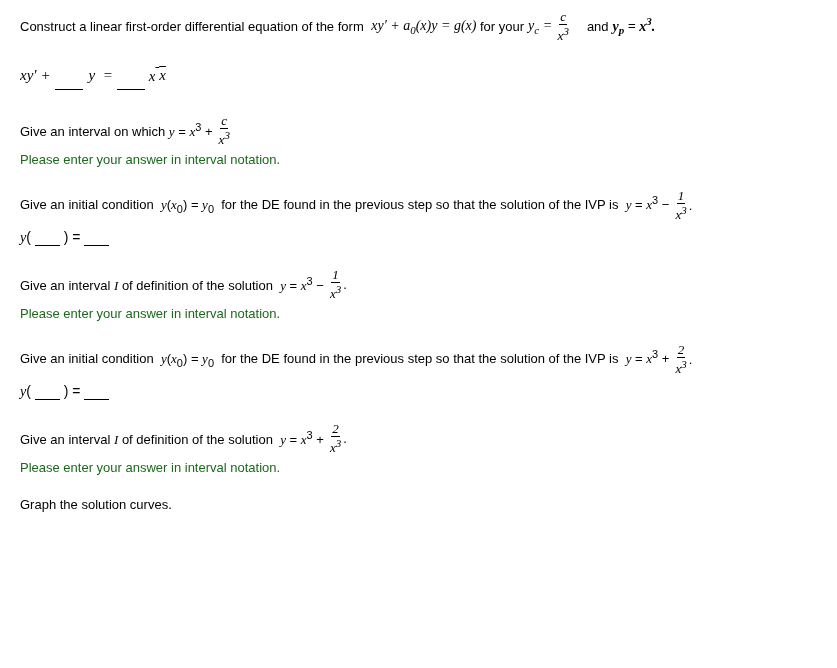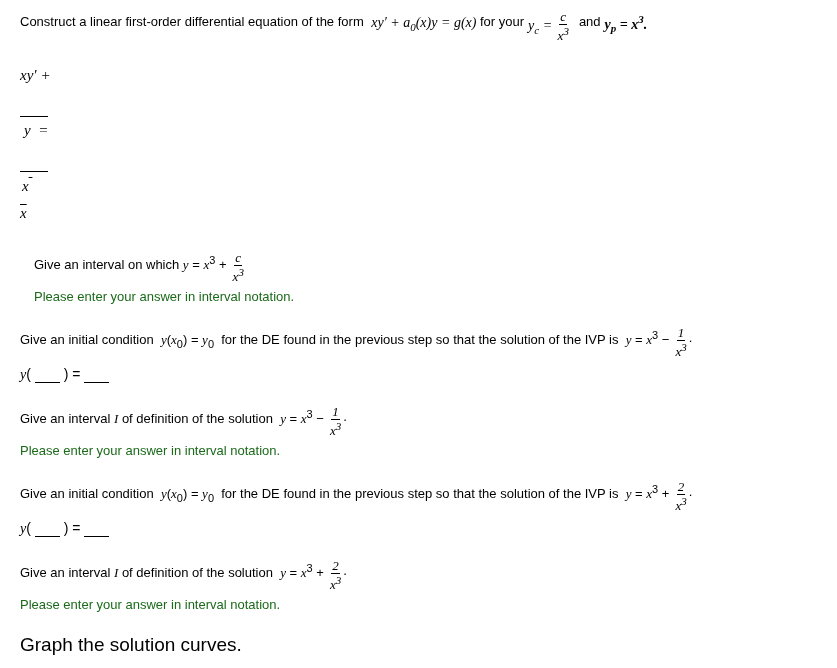--- a/index.html
+++ b/index.html
@@ -43,70 +43,70 @@
       font-size: 13px;
       margin-top: 4px;
     }
     .answer-line {
       font-family: Arial, sans-serif;
       font-size: 14px;
       margin-top: 6px;
     }
     .header-line {
       display: flex;
-      align-items: flex-start;
+      align-items: center;
       flex-wrap: wrap;
       margin-bottom: 4px;
       font-size: 14px;
       line-height: 1.8;
     }
     .section-label {
       font-family: Arial, sans-serif;
-      font-size: 19px;
+      font-size: 13px;
       margin-bottom: 4px;
     }
     sup { font-size: 11px; }
     sub { font-size: 11px; }
   </style>
 </head>
 <body>
 
 <div class="problem-section">
   <div class="header-line">
     <span style="font-family: Arial, sans-serif; font-size: 13px; margin-right: 4px;">Construct a linear first-order differential equation of the form</span>
     <span style="font-style: italic; font-size:14px;">
       &nbsp;<i>xy</i>′ + <i>a</i><sub>0</sub>(<i>x</i>)<i>y</i> = <i>g</i>(<i>x</i>)&nbsp;
     </span>
     <span style="font-family: Arial, sans-serif; font-size: 13px; margin-right: 4px;">for your</span>
-    <span style="font-style: italic; font-size:14px; margin-right: 4px;">
+    <span style="font-style: italic; font-size:14px; margin-right: 12px;">
       <i>y</i><sub>c</sub> =
       <span class="fraction">
         <span class="numerator"><i>c</i></span>
         <span class="denominator"><i>x</i><sup>3</sup></span>
       </span>
     </span>
     <span style="font-family: Arial, sans-serif; font-size: 13px; margin: 0 4px;">and</span>
     <span style="font-style: italic; font-size:14px;font-weight:bold;">
       <i>y</i><sub>p</sub> = <i>x</i><sup>3</sup>.
     </span>
   </div>
 </div>
 
 <div class="problem-section" style="margin-bottom: 24px;">
-  <div class="header-line" style="font-size:15px;flex-direction:column;">
+  <div class="header-line" style="font-size:15px;">
     <span style="font-style:italic; margin-right:4px;"><i>x</i><i>y</i>′ + </span>
     <span style="display:inline-block; border-bottom:1px solid #000; min-width:28px; margin-right:2px;">&nbsp;&nbsp;&nbsp;&nbsp;&nbsp;</span>
     <span style="font-style:italic; margin: 0 4px;"> <i>y</i> &nbsp;= </span>
     <span style="display:inline-block; border-bottom:1px solid #000; min-width:28px; margin-right:2px;">&nbsp;&nbsp;&nbsp;&nbsp;&nbsp;</span>
     <span style="font-style:italic; margin-left:2px;"><i>x</i><span style="text-decoration:overline;">&nbsp;</span><sup style="font-size:11px; text-decoration:overline;"></sup></span>
     <span style="font-style: italic; text-decoration: overline; font-size:15px;"><i>x</i></span>
   </div>
 </div>
 
-<div class="problem-section" style="margin-bottom: 22px; margin-left: 14px;">
+<div class="problem-section" style="margin-bottom: 22px;">
   <div class="header-line" style="font-size:14px; font-family: Arial, sans-serif; font-size:13px;">
     <span style="margin-right:4px;">Give an interval on which <i style="font-family:'Times New Roman';">y</i> = <i style="font-family:'Times New Roman';">x</i><sup>3</sup> +</span>
     <span class="fraction" style="font-family:'Times New Roman'; font-style:italic;">
       <span class="numerator"><i>c</i></span>
       <span class="denominator"><i>x</i><sup>3</sup></span>
     </span>
   </div>
   <div class="instruction-text">Please enter your answer in interval notation.</div>
 </div>
 

